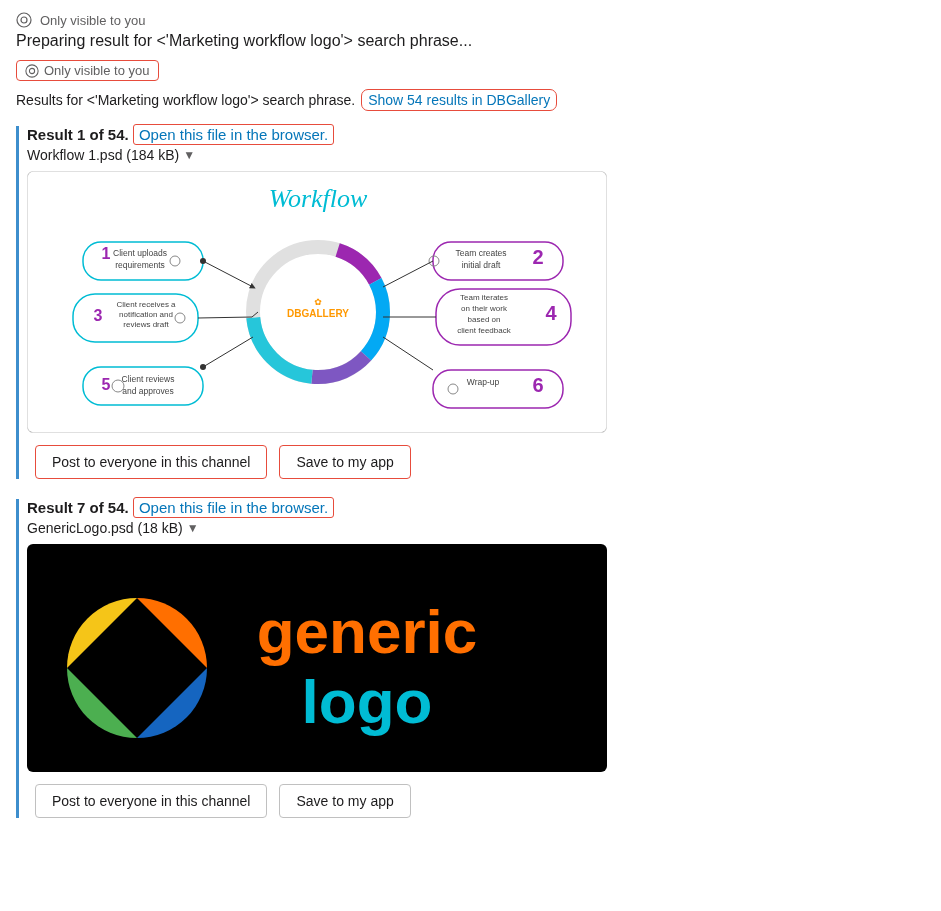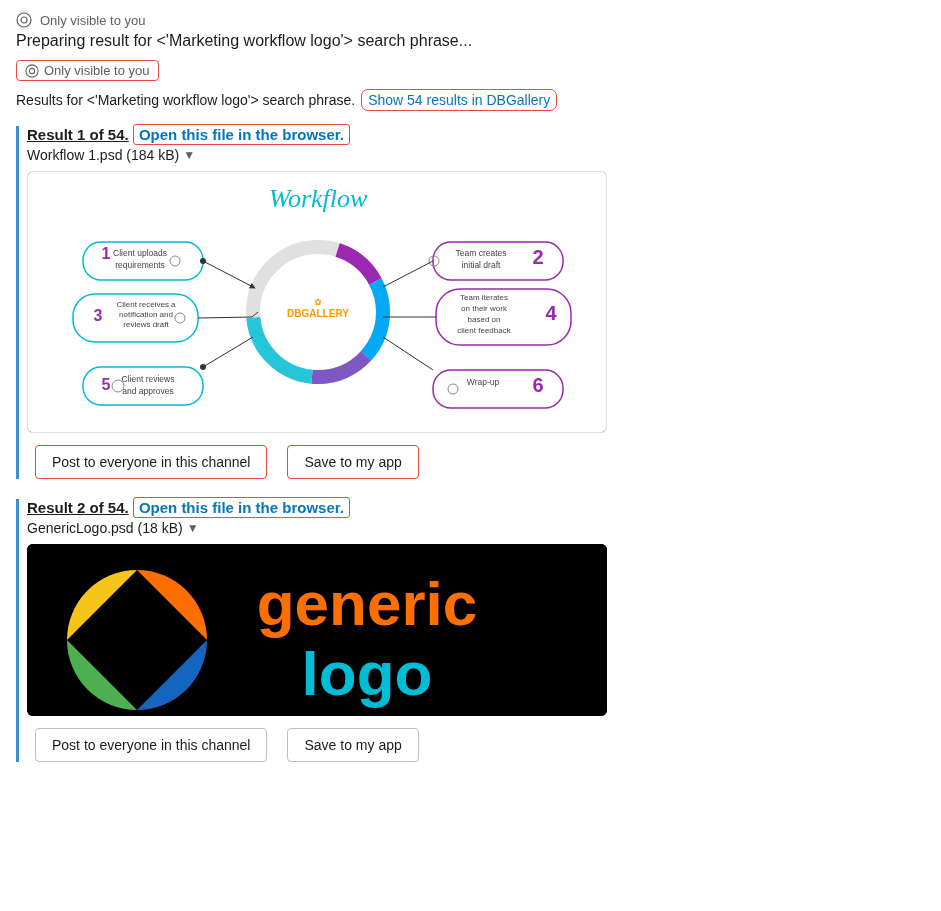--- a/index.html
+++ b/index.html
@@ -63,25 +63,24 @@
       margin-bottom: 20px;
       padding-left: 8px;
       border-left: 3px solid #3d8ecd;
     }
     .result-header {
       font-size: 15px;
       margin-bottom: 4px;
     }
     .result-header strong {
       font-weight: 700;
-      text-decoration: underline;
     }
     .result-header .open-link {
       color: #0576b9;
-      font-weight: 700;
+      font-weight: 400;
       text-decoration: none;
       font-size: 15px;
       border: 1.5px solid #e74c3c;
       padding: 1px 5px;
       border-radius: 3px;
     }
     .file-name {
       font-size: 14px;
       color: #1d1c1d;
       margin-bottom: 8px;
@@ -107,21 +106,21 @@
       background: #ffffff;
       display: flex;
       align-items: center;
       justify-content: center;
       font-size: 13px;
       color: #888;
       position: relative;
     }
     .buttons-row {
       display: flex;
-      gap: 20px;
+      gap: 12px;
       margin-bottom: 20px;
       margin-left: 8px;
     }
     .btn-channel {
       border: 1.5px solid #e74c3c;
       border-radius: 4px;
       background: #ffffff;
       color: #1d1c1d;
       font-size: 14px;
       padding: 8px 16px;
@@ -153,21 +152,21 @@
       border-radius: 4px;
       background: #ffffff;
       color: #1d1c1d;
       font-size: 14px;
       padding: 8px 16px;
       cursor: pointer;
       font-weight: 500;
     }
     .generic-logo-image {
       width: 580px;
-      height: 172px;
+      height: 228px;
       background: #000000;
       border-radius: 6px;
       overflow: hidden;
       margin-bottom: 12px;
       display: flex;
       align-items: center;
       justify-content: center;
     }
   </style>
 </head>
@@ -294,21 +293,21 @@
 
     <div class="buttons-row">
       <button class="btn-channel">Post to everyone in this channel</button>
       <button class="btn-save">Save to my app</button>
     </div>
   </div>
 
   
   <div class="result-block">
     <div class="result-header">
-      <strong>Result 2 of 54.</strong>
+      <strong>Result 7 of 54.</strong>
       <a class="open-link" href="#">Open this file in the browser.</a>
     </div>
     <div class="file-name">
       <span>GenericLogo.psd (18 kB)</span>
       <span class="dropdown-arrow">▼</span>
     </div>
 
     <div class="generic-logo-image">
       <svg width="580" height="200" viewBox="0 0 580 200" xmlns="http://www.w3.org/2000/svg">
         <rect width="580" height="200" fill="#000000"></rect>

